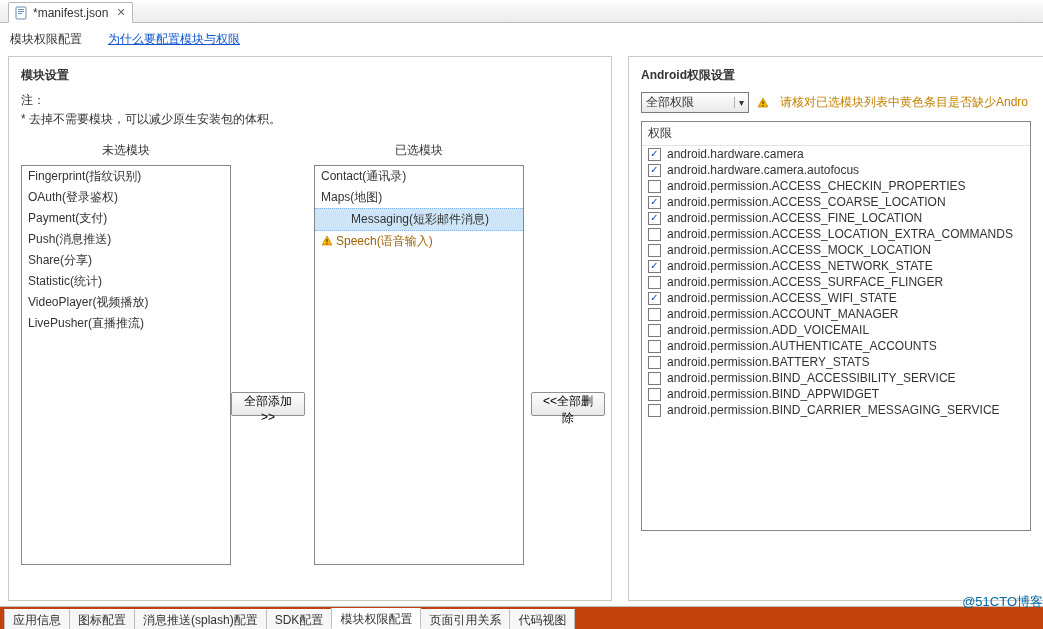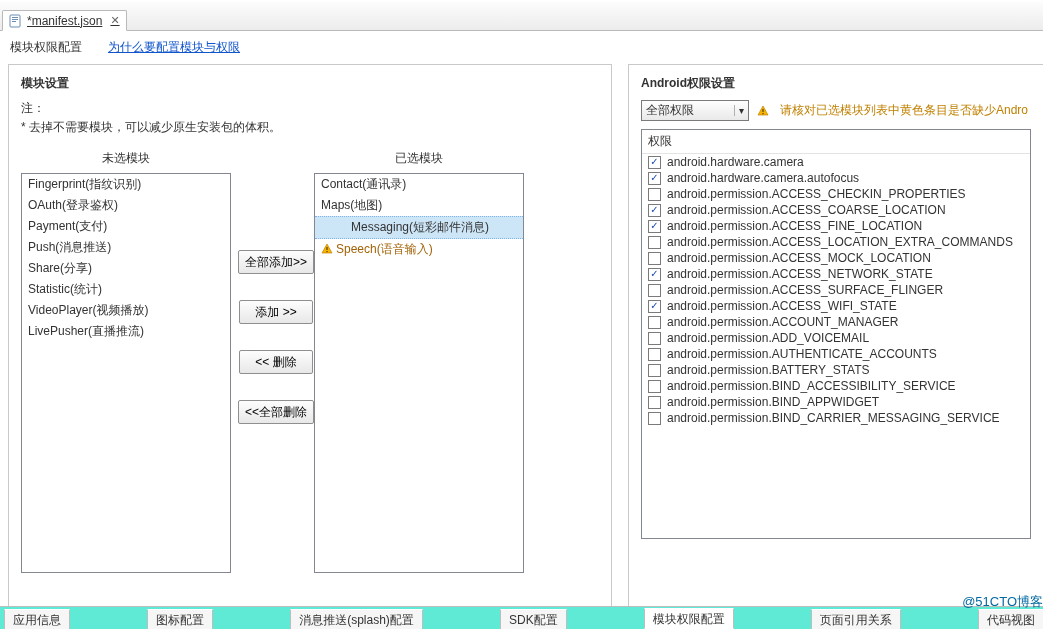--- a/index.html
+++ b/index.html
@@ -1,20 +1,20 @@
 <!DOCTYPE html>
 <html><head>
 <meta charset="utf-8">
 <style>
   * { box-sizing: border-box; }
   html, body { margin:0; padding:0; font-family:"Microsoft YaHei","微软雅黑",Tahoma,sans-serif; font-size:12px; color:#333; background:#fff; }
   .app { width:1043px; height:629px; position:relative; overflow:hidden; border-top:1px solid #fff; }
 
   
-  .tabstrip { height:30px; display:flex; align-items:flex-end; padding-left:2px; border-bottom:1px solid #b9b9b9; background:linear-gradient(#fdfdfd,#ececec);text-decoration:underline; }
+  .tabstrip { height:22px; display:flex; align-items:flex-end; padding-left:8px; border-bottom:1px solid #b9b9b9; background:linear-gradient(#fdfdfd,#ececec); }
   .file-tab { display:flex; align-items:center; gap:4px; background:#fff; border:1px solid #b9b9b9; border-bottom:1px solid #fff; height:21px; padding:0 6px; position:relative; top:1px; border-radius:2px 2px 0 0;}
   .file-tab .dirty { color:#333; }
   .file-tab .close { font-family:Arial; font-size:11px; color:#666; margin-left:4px; cursor:pointer;}
   .file-icon { width:14px; height:14px; display:inline-block; }
 
   
   .subheader { display:flex; align-items:center; gap:26px; padding:8px 10px 8px 10px; }
   .subheader .title { color:#333; }
   .subheader a { color:#1155cc; text-decoration:underline; cursor:pointer;}
 
@@ -22,21 +22,21 @@
   .main { display:flex; height:545px; border-top:0px; }
   .panel { border:1px solid #c9c9c9; margin:0 8px; background:#fff; }
   .panel-left { width:604px; padding:10px 12px; }
   .panel-right { flex:1; margin-right:0; padding:10px 12px; border-right:none;}
   .panel h3 { margin:0 0 8px 0; font-size:12px; font-weight:bold;}
 
   .note-line { margin:2px 0; }
   .columns { display:flex; margin-top:14px; }
   .col { display:flex; flex-direction:column; align-items:center;}
   .col-left { width:210px;}
-  .col-mid { width:90px; padding-top:100px; display:flex; flex-direction:column; gap:26px; align-items:center;}
+  .col-mid { width:90px; padding-top:100px; display:flex; flex-direction:row; gap:26px; align-items:center;}
   .col-right { width:180px; margin-left:8px;}
   .col-title { margin-bottom:6px; }
 
   .listbox { width:210px; height:400px; border:1px solid #828790; background:#fff; overflow:auto; }
   .listbox .item { padding:2px 6px; white-space:nowrap; cursor:default;}
   .listbox .item.selected { background:#cde6f7; border-top:1px dotted #7eb4ea; border-bottom:1px dotted #7eb4ea;padding-left:36px;}
   .listbox .item.warn { color:#a16207; }
   .warn-icon { display:inline-block; width:12px; height:12px; vertical-align:-2px; margin-right:3px;}
   .warn-icon svg{width:12px;height:12px;}
 
@@ -48,21 +48,21 @@
   .select .arrow { font-size:10px; color:#333; border-left:1px solid #b0b0b0; padding-left:4px;}
   .warn-text { color:#c08000; white-space:nowrap; overflow:hidden;}
   .filter-input { width:100%; height:22px; border:1px solid #7a7a7a; padding:0 4px; font-size:12px; color:#999;}
   .perm-box { margin-top:8px; border:1px solid #828790; height:410px; overflow:auto;}
   .perm-head { padding:3px 6px; border-bottom:1px solid #e3e3e3;}
   .perm-item { display:flex; align-items:center; gap:6px; padding:1px 6px; white-space:nowrap;}
   .chk { width:13px; height:13px; border:1px solid #7a7a7a; background:#fff; display:inline-flex; align-items:center; justify-content:center; font-size:10px; color:#1a4db3; cursor:pointer;}
   .chk.checked::after{content:"✓"; line-height:1;}
 
   
-  .bottom-tabs { position:absolute; left:0; bottom:0; height:23px; display:flex; align-items:flex-end; background:#5eead4; border-top:1px solid #bdbdbd; width:100%; padding-left:4px;justify-content:space-between;}
+  .bottom-tabs { position:absolute; left:0; bottom:0; height:23px; display:flex; align-items:flex-end; background:#c2410c; border-top:1px solid #bdbdbd; width:100%; padding-left:4px;}
   .btab { border:1px solid #bdbdbd; border-top:1px solid #fff; background:#f6f6f6; height:21px; padding:2px 8px 0 8px; margin-right:-1px; cursor:pointer; position:relative; top:1px;}
   .btab.active { background:#fff; border-top:1px solid #fff; font-weight:normal; z-index:2; position:relative; top:0px; border-bottom:1px solid #fff;}
   .watermark { position:absolute; right:0; bottom:18px; color:#0369a1; font-size:13px; pointer-events:none;}
 </style>
 </head>
 <body>
 
 <div class="app">
 
   <div class="tabstrip">

